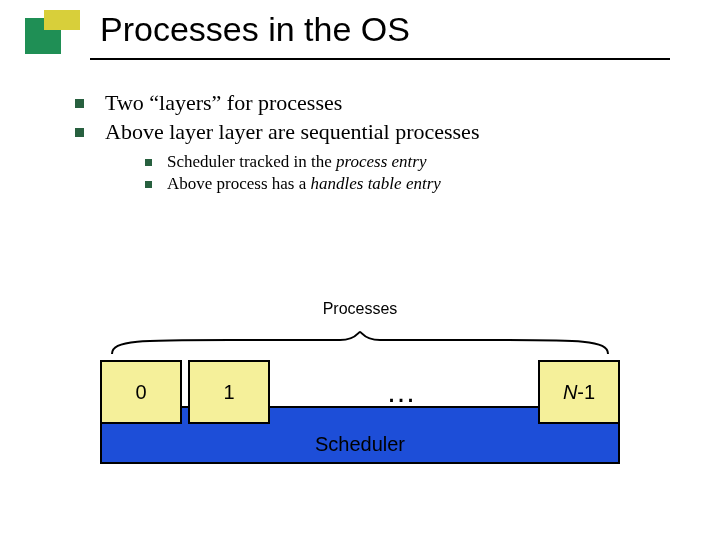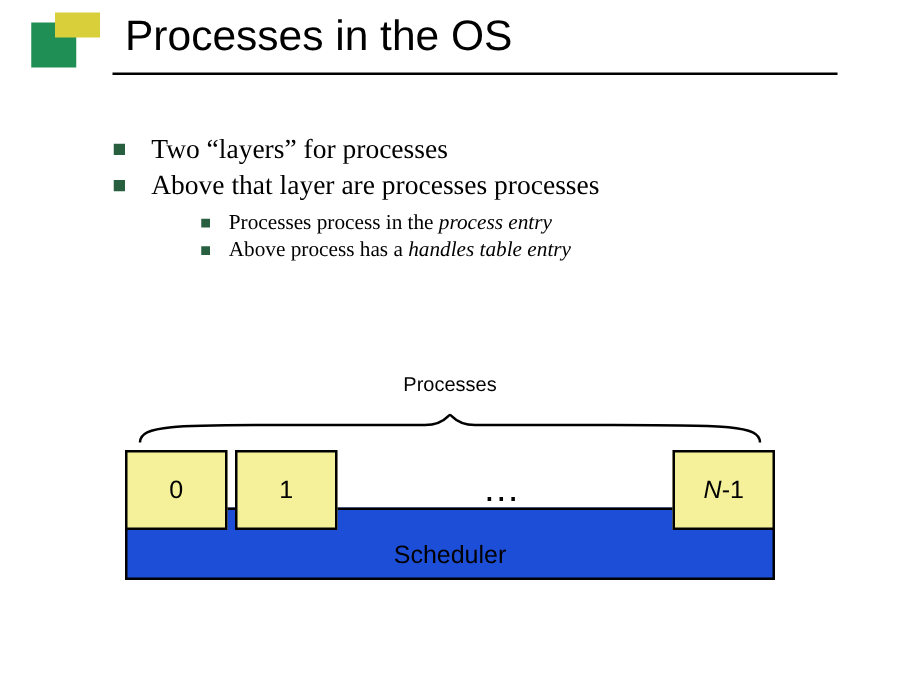--- a/index.html
+++ b/index.html
@@ -52,21 +52,21 @@
     height: 2px;
     background: #000;
   }
 
   
   ul.main {
     position: absolute;
     left: 75px;
     top: 90px;
     width: 600px;
-    margin: 16px;
+    margin: 0;
     padding: 0;
     list-style: none;
     font-family: "Times New Roman", Times, serif;
     font-size: 22px;
     line-height: 1.22;
   }
   ul.main > li {
     position: relative;
     padding-left: 30px;
     margin-bottom: 2px;
@@ -180,24 +180,24 @@
 
   <div class="deco-green"></div>
   <div class="deco-yellow"></div>
 
   <div class="title">Processes in the OS</div>
   <div class="rule"></div>
 
   <ul class="main">
     <li><span>Two “layers” for processes</span></li>
     <li>
-      <span>Above that layer are processes processes</span>
+      <span>Above layer layer are sequential processes</span>
       <ul class="sub">
         <li>
-          <span>Processes process in the </span><span class="ital">process entry</span>
+          <span>Scheduler tracked in the </span><span class="ital">process entry</span>
         </li>
         <li>
           <span>Above process has a </span><span class="ital">handles table entry</span>
         </li>
       </ul>
     </li>
   </ul>
 
   <div class="proc-label">Processes</div>
 

